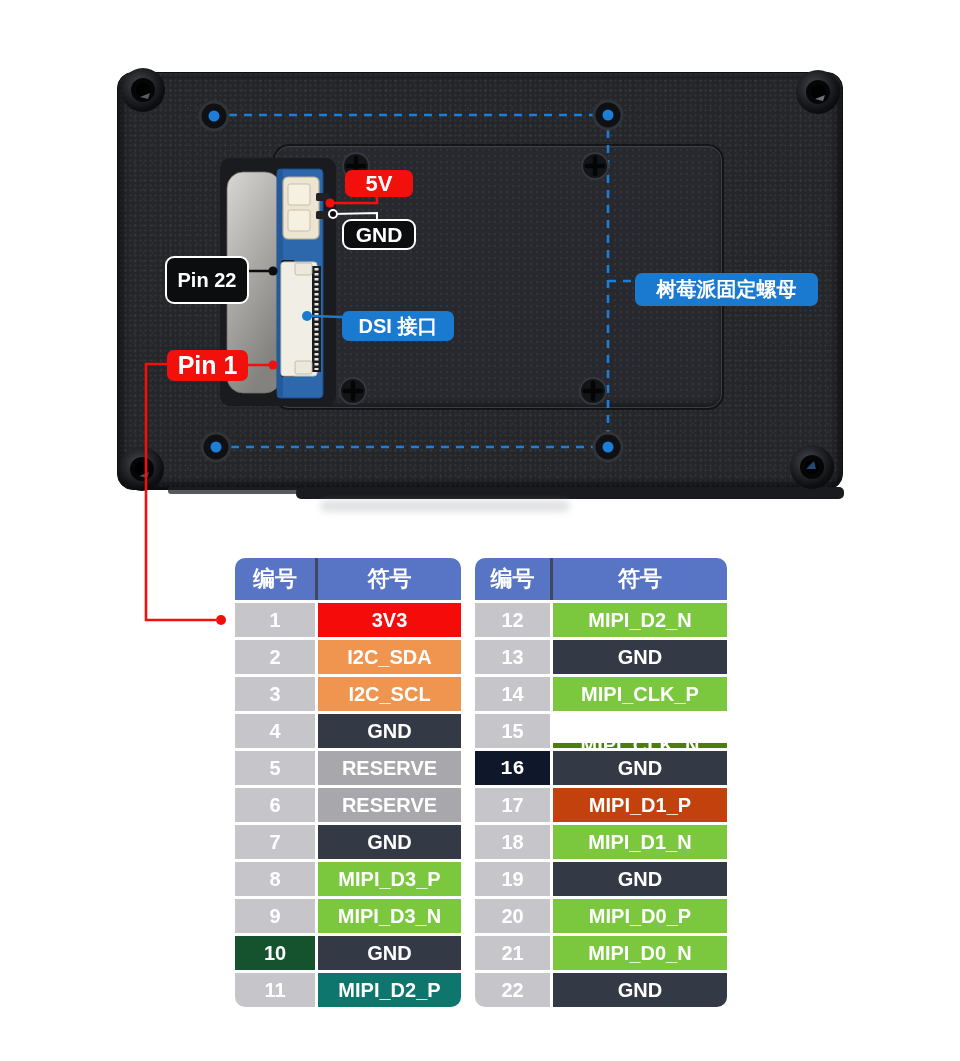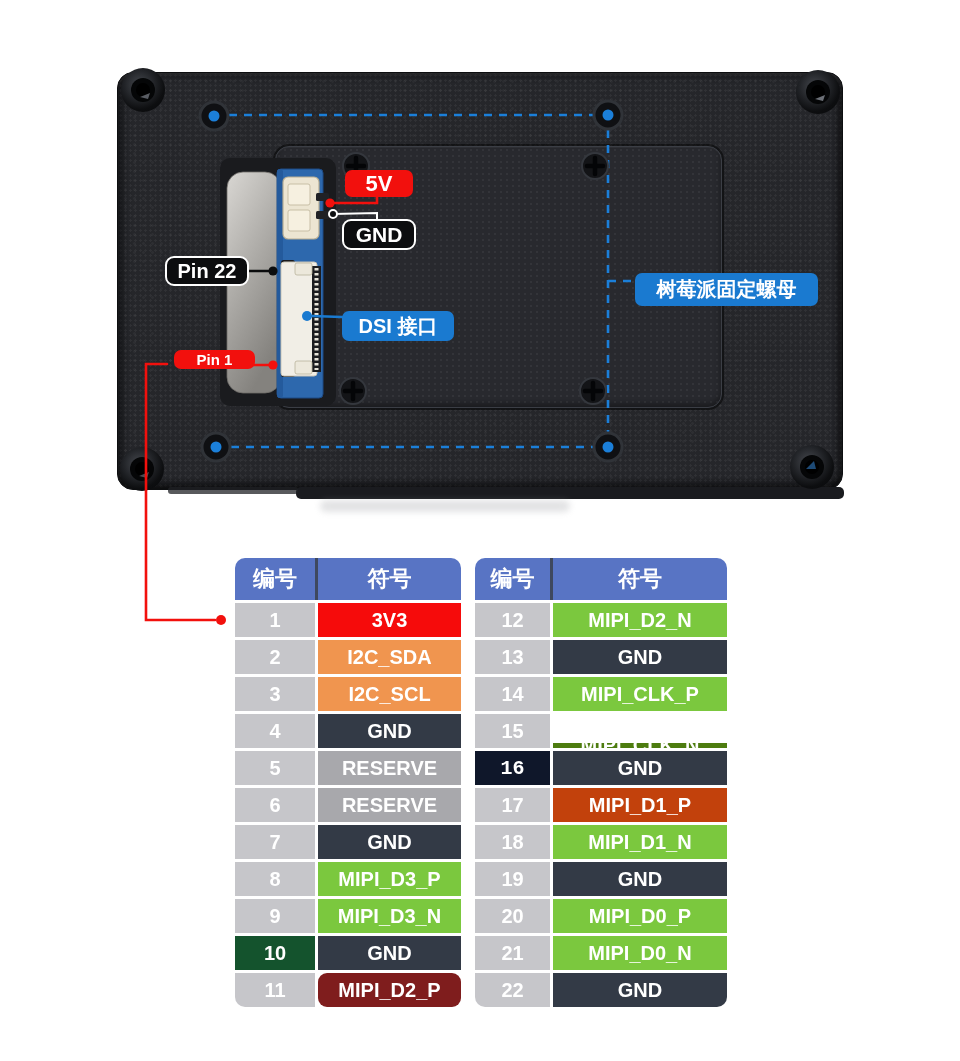--- a/index.html
+++ b/index.html
@@ -35,23 +35,23 @@
   
   .ann{
     position:absolute;display:flex;align-items:center;justify-content:center;
     color:#ffffff;font-weight:700;box-sizing:border-box;white-space:nowrap;
   }
   .ann.red{background:#f2100d;border-radius:7px;}
   .ann.blue{background:#1a7ad0;border-radius:7px;margin-top:8px;}
   .ann.outlined{background:#0c0d0f;border:2px solid #ffffff;border-radius:9px;}
   #lbl-5v   {left:345px;top:170px;width:68px;height:27px;font-size:22px;}
   #lbl-gnd  {left:342px;top:219px;width:74px;height:31px;font-size:21px;}
-  #lbl-pin22{left:165px;top:256px;width:84px;height:30px;font-size:20px;}
+  #lbl-pin22{left:165px;top:256px;width:84px;height:48px;font-size:20px;}
   #lbl-dsi  {left:342px;top:303px;width:112px;height:30px;font-size:20px;font-weight:600;text-align:right;}
-  #lbl-pin1 {left:167px;top:350px;width:81px;height:19px;font-size:15px;margin-left:7px;}
+  #lbl-pin1 {left:167px;top:350px;width:81px;height:31px;font-size:25px;}
   #lbl-nut  {left:635px;top:265px;width:183px;height:33px;font-size:20px;font-weight:600;}
 
   
   .pin-table{position:absolute;top:558px;}
   #table-left {left:235px;width:226px;}
   #table-right{left:475px;width:252px;}
   .thead{
     display:flex;height:42px;border-radius:10px 10px 0 0;overflow:hidden;
     background:#5874c4;margin-bottom:3px;
   }
@@ -268,21 +268,21 @@
       <div class="trow">
         <div class="cell c-num" style="background: rgb(198, 198, 202);">9</div>
         <div class="cell c-sym" style="background: rgb(123, 200, 62);">MIPI_D3_N</div>
       </div>
       <div class="trow">
         <div class="cell c-num" style="background: #14532d;">10</div>
         <div class="cell c-sym" style="background: rgb(51, 58, 70);">GND</div>
       </div>
       <div class="trow">
         <div class="cell c-num" style="background: rgb(198, 198, 202);">11</div>
-        <div class="cell c-sym" style="background: #7f1d1d; border-radius: 9px;">MIPI_D2_P</div>
+        <div class="cell c-sym" style="background: #0f766e;">MIPI_D2_P</div>
       </div>
     </div>
   <div class="pin-table" id="table-right">
       <div class="thead">
         <div class="hcell c-num">编号</div>
         <div class="hdiv"></div>
         <div class="hcell c-sym">符号</div>
       </div>
       <div class="trow">
         <div class="cell c-num" style="background: rgb(198, 198, 202);">12</div>

